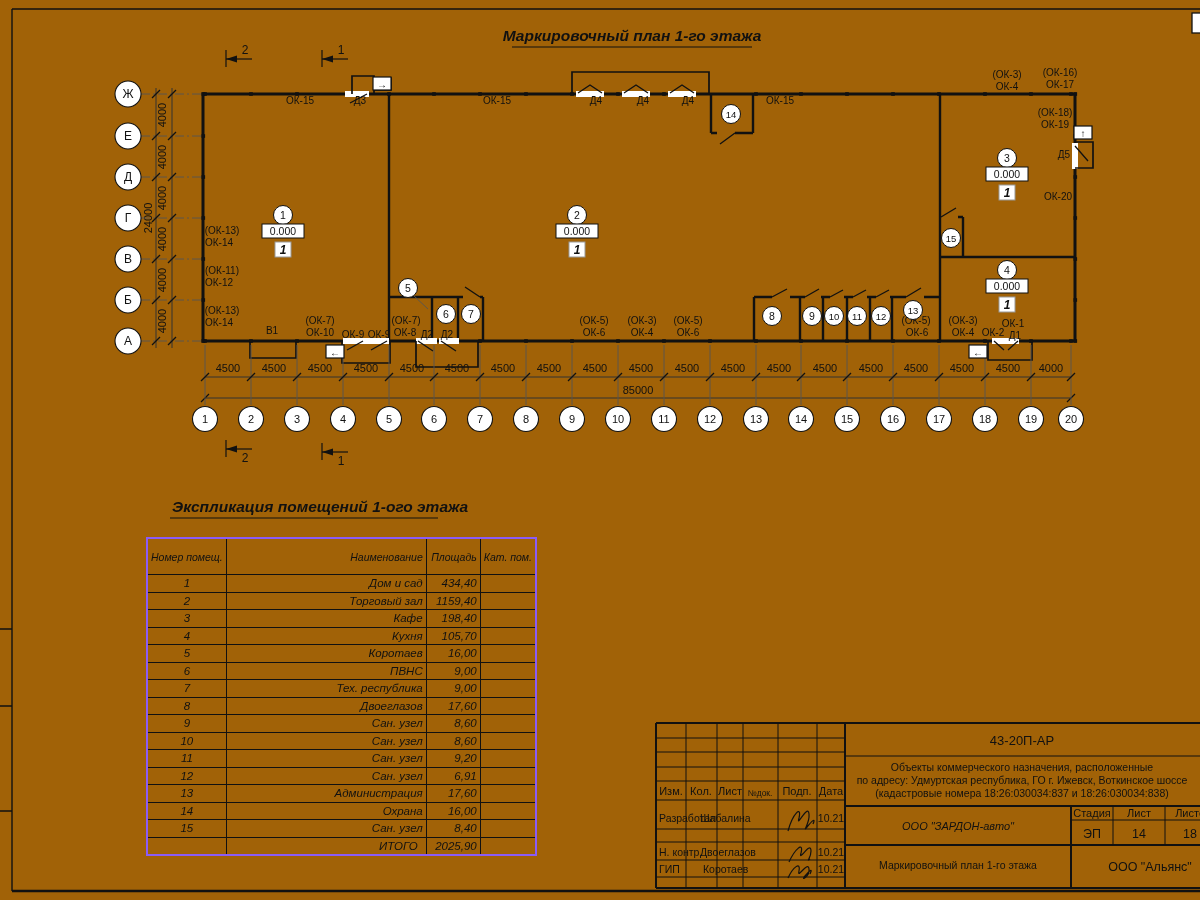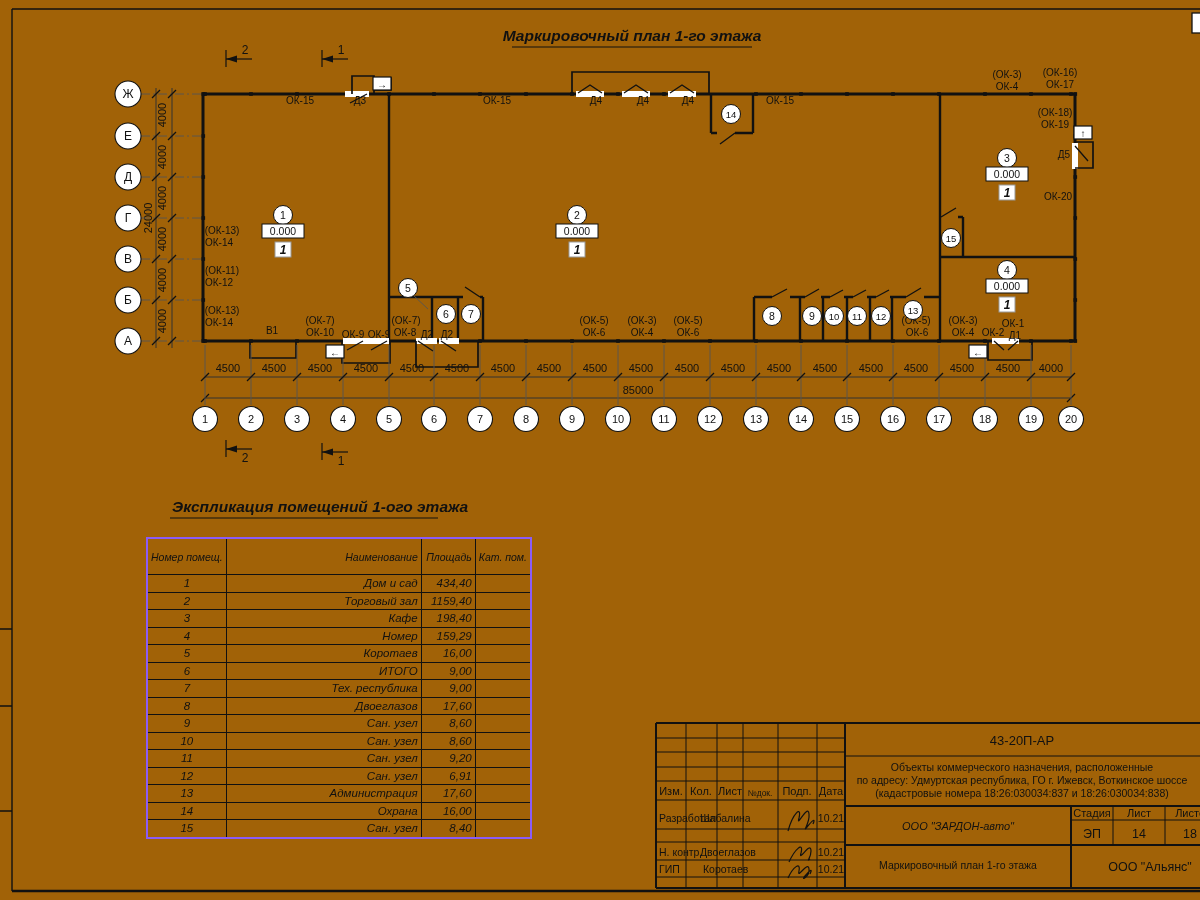--- a/index.html
+++ b/index.html
@@ -441,33 +441,33 @@
           <td class="c-cat"></td>
         </tr>
         <tr>
           <td class="c-num">3</td>
           <td class="c-name">Кафе</td>
           <td class="c-area">198,40</td>
           <td class="c-cat"></td>
         </tr>
         <tr>
           <td class="c-num">4</td>
-          <td class="c-name">Номер</td>
-          <td class="c-area">159,29</td>
+          <td class="c-name">Кухня</td>
+          <td class="c-area">105,70</td>
           <td class="c-cat"></td>
         </tr>
         <tr>
           <td class="c-num">5</td>
           <td class="c-name">Коротаев</td>
           <td class="c-area">16,00</td>
           <td class="c-cat"></td>
         </tr>
         <tr>
           <td class="c-num">6</td>
-          <td class="c-name">ИТОГО</td>
+          <td class="c-name">ПВНС</td>
           <td class="c-area">9,00</td>
           <td class="c-cat"></td>
         </tr>
         <tr>
           <td class="c-num">7</td>
           <td class="c-name">Тех. республика</td>
           <td class="c-area">9,00</td>
           <td class="c-cat"></td>
         </tr>
         <tr>
@@ -511,16 +511,22 @@
           <td class="c-name">Охрана</td>
           <td class="c-area">16,00</td>
           <td class="c-cat"></td>
         </tr>
         <tr>
           <td class="c-num">15</td>
           <td class="c-name">Сан. узел</td>
           <td class="c-area">8,40</td>
           <td class="c-cat"></td>
         </tr>
+        <tr>
+          <td class="c-num"></td>
+          <td class="c-name total-lbl">ИТОГО</td>
+          <td class="c-area">2025,90</td>
+          <td class="c-cat"></td>
+        </tr>
       </tbody>
 </table>
 
 </div>
 
 </body></html>

